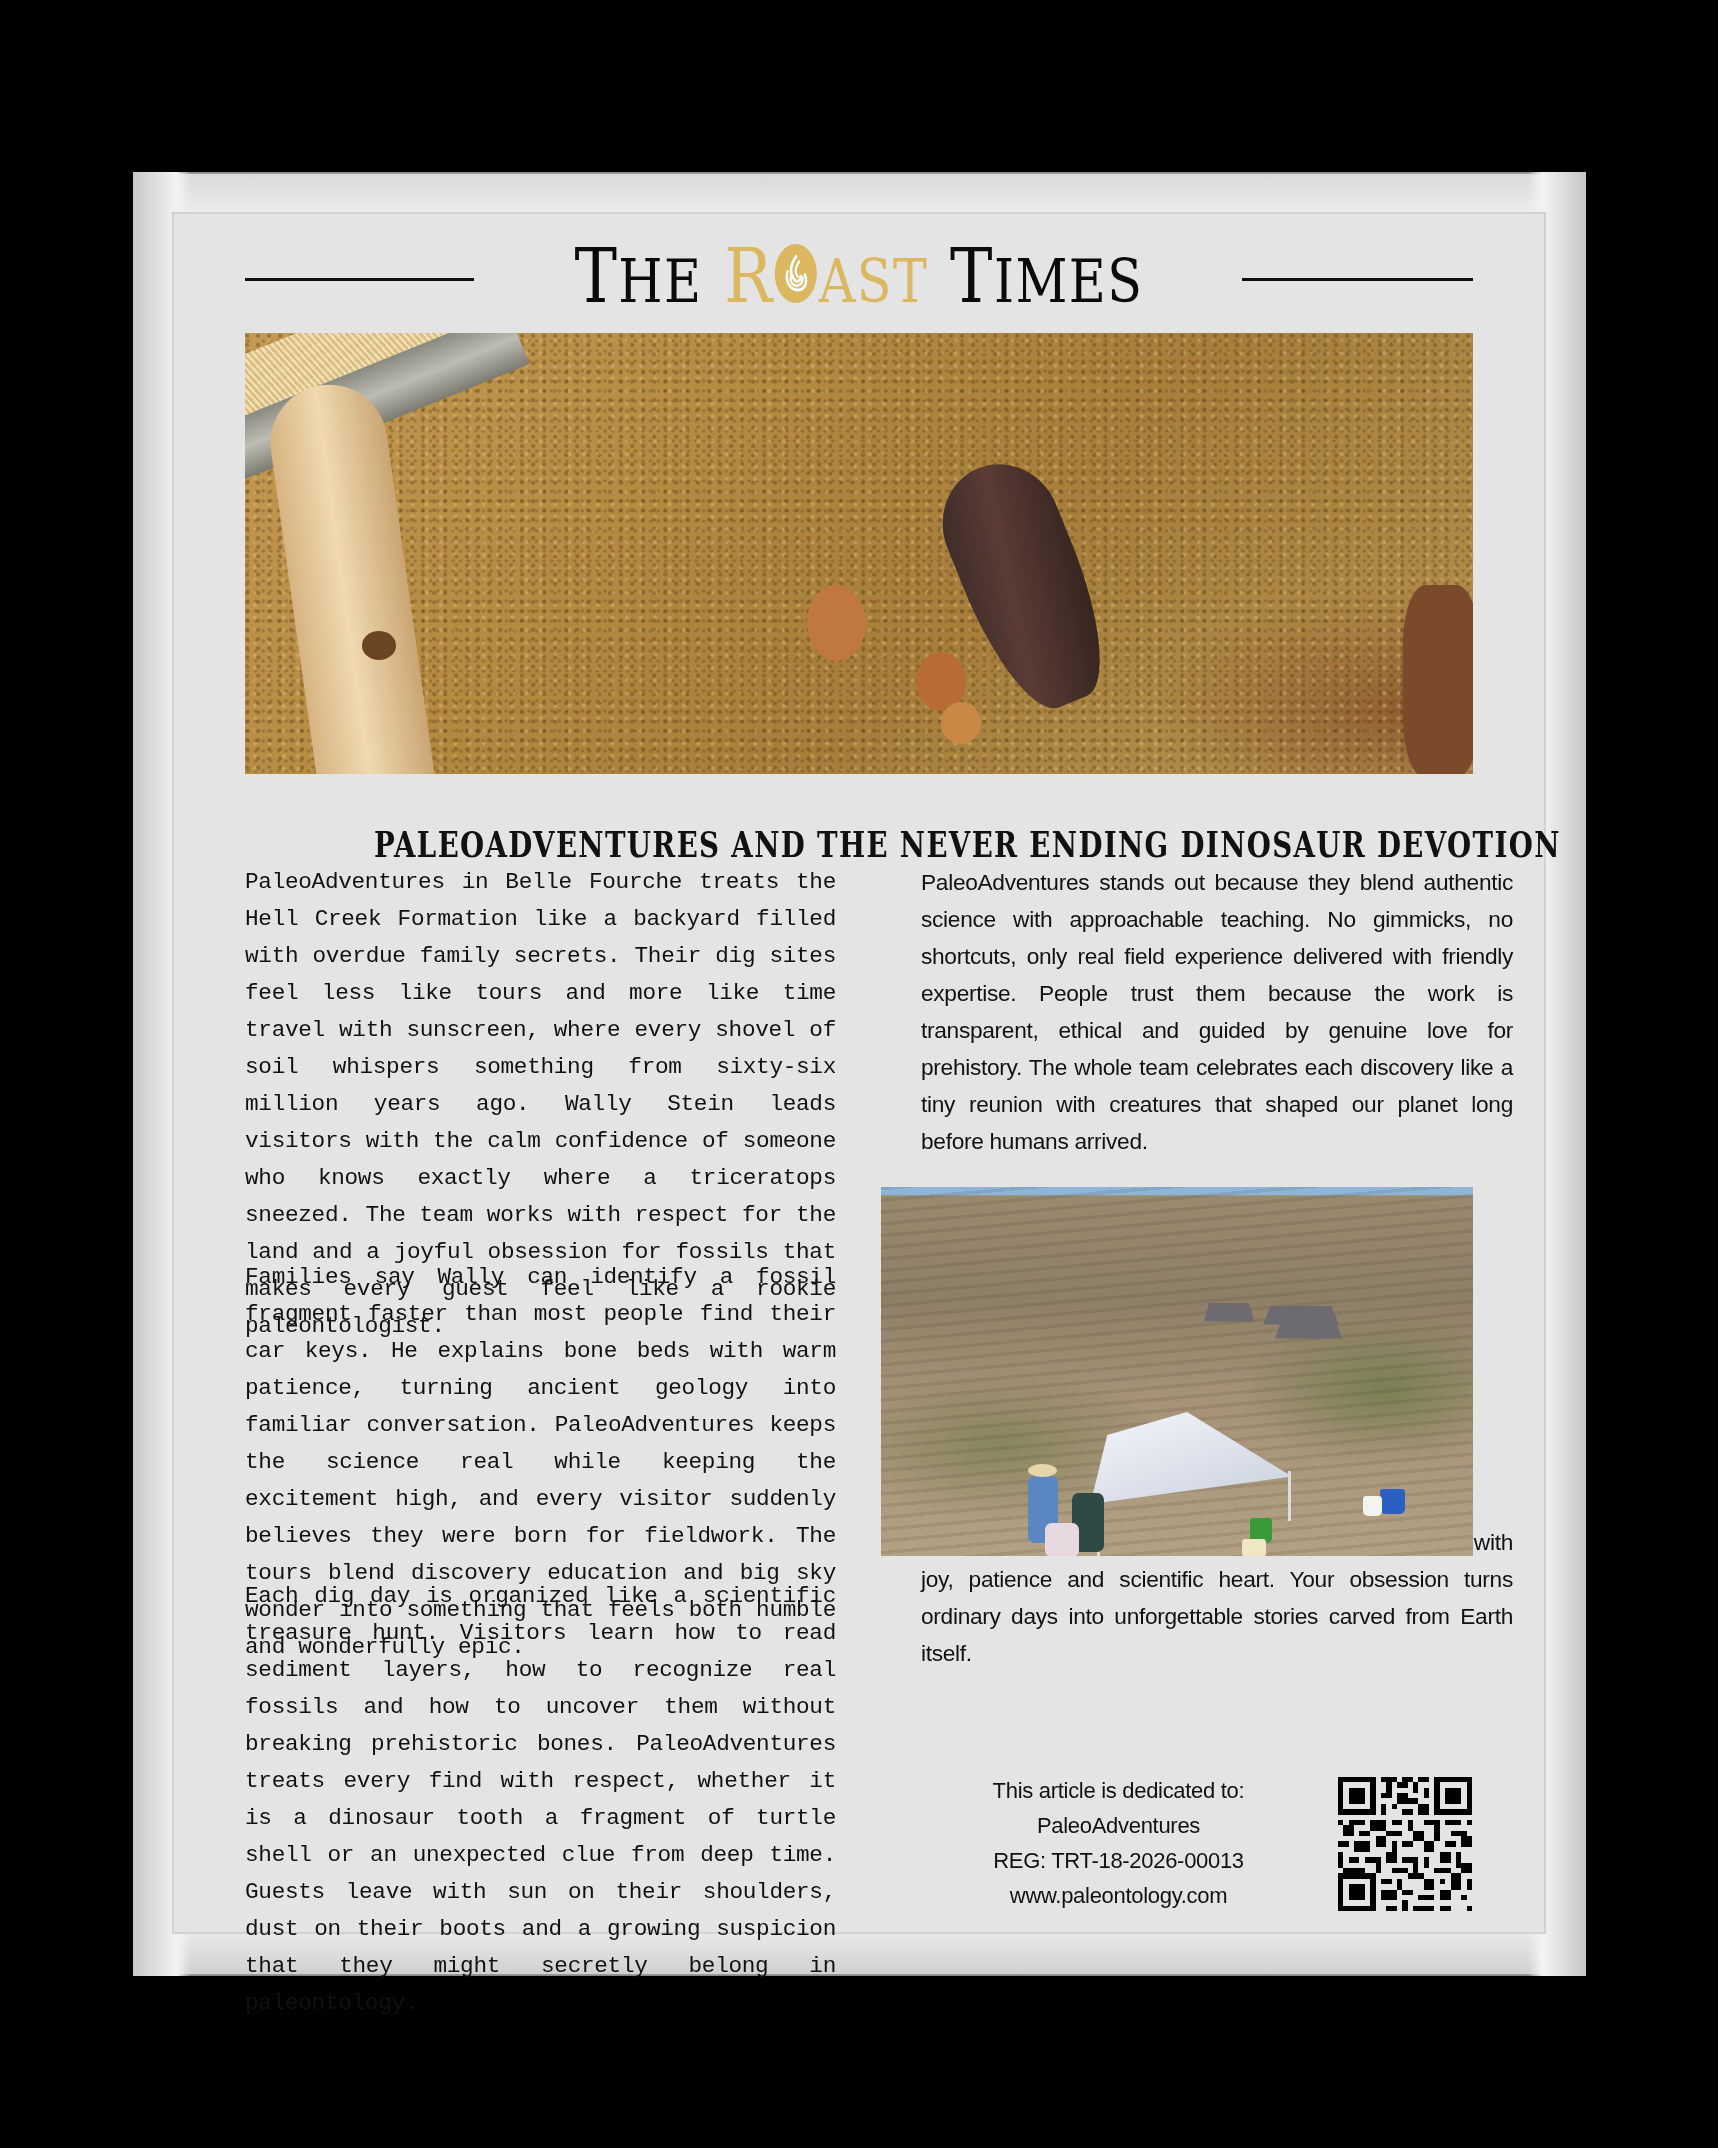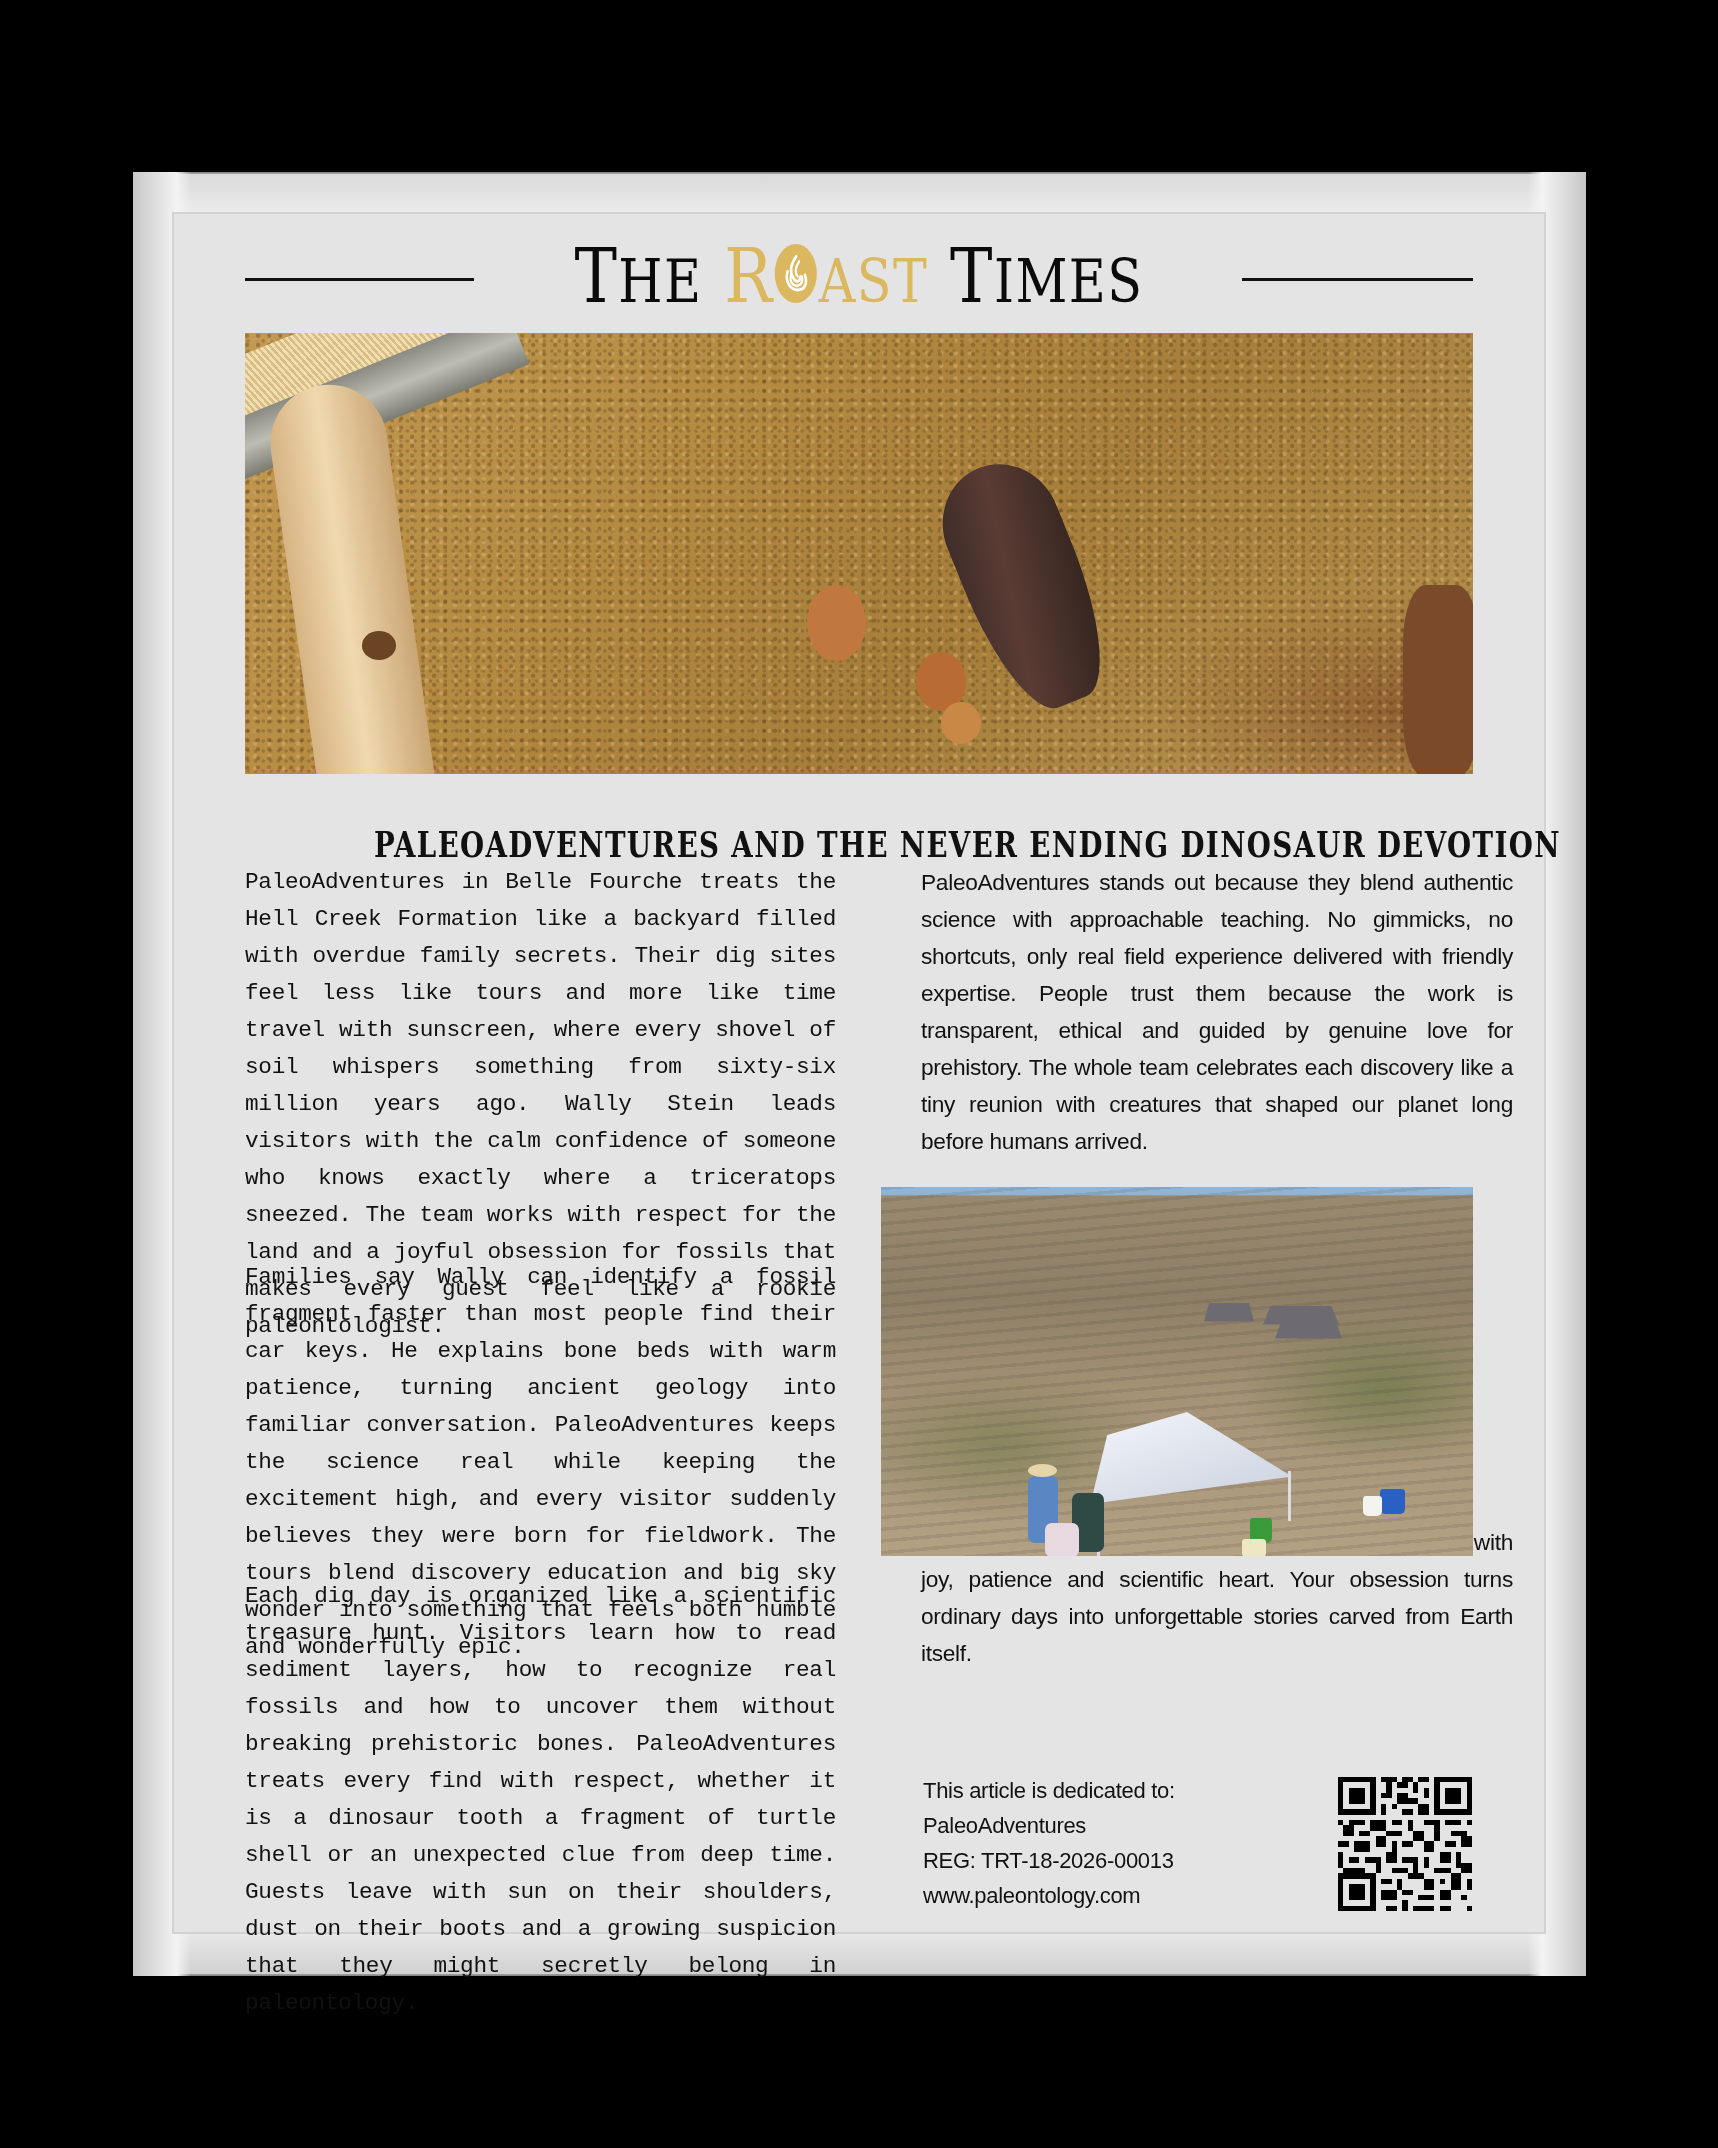--- a/index.html
+++ b/index.html
@@ -122,21 +122,21 @@
     clip-path: polygon(12% 25%, 50% 0%, 100% 70%, 4% 100%);
   }
   .photo2 .tent-leg { position: absolute; width: 2.5px; background: #ddd; }
   .photo2 .tent-small {
     position: absolute; height: 18.5px; background: #6e6a72;
     clip-path: polygon(10% 0, 90% 0, 100% 100%, 0 100%);
   }
   .photo2 .person { position: absolute; border-radius: 6.7px; }
   .photo2 .bucket { position: absolute; border-radius: 3.4px 3.4px 5px 5px; }
   .dedication {
-    position: absolute; left: 923px; top: 1773px; width: 391px; text-align: left;
+    position: absolute; left: 923px; top: 1773px; width: 391px; text-align: center;
     font-family: "Liberation Sans", sans-serif; font-size: 22px; line-height: 35px;
     color: #111; letter-spacing: -0.3px;
   }
   .dedication div { white-space: nowrap; }
   .qr { position: absolute; left: 1338px; top: 1777px; width: 134px; height: 134px; }
 </style>
 </head>
 <body>
 
 <div class="frame">

